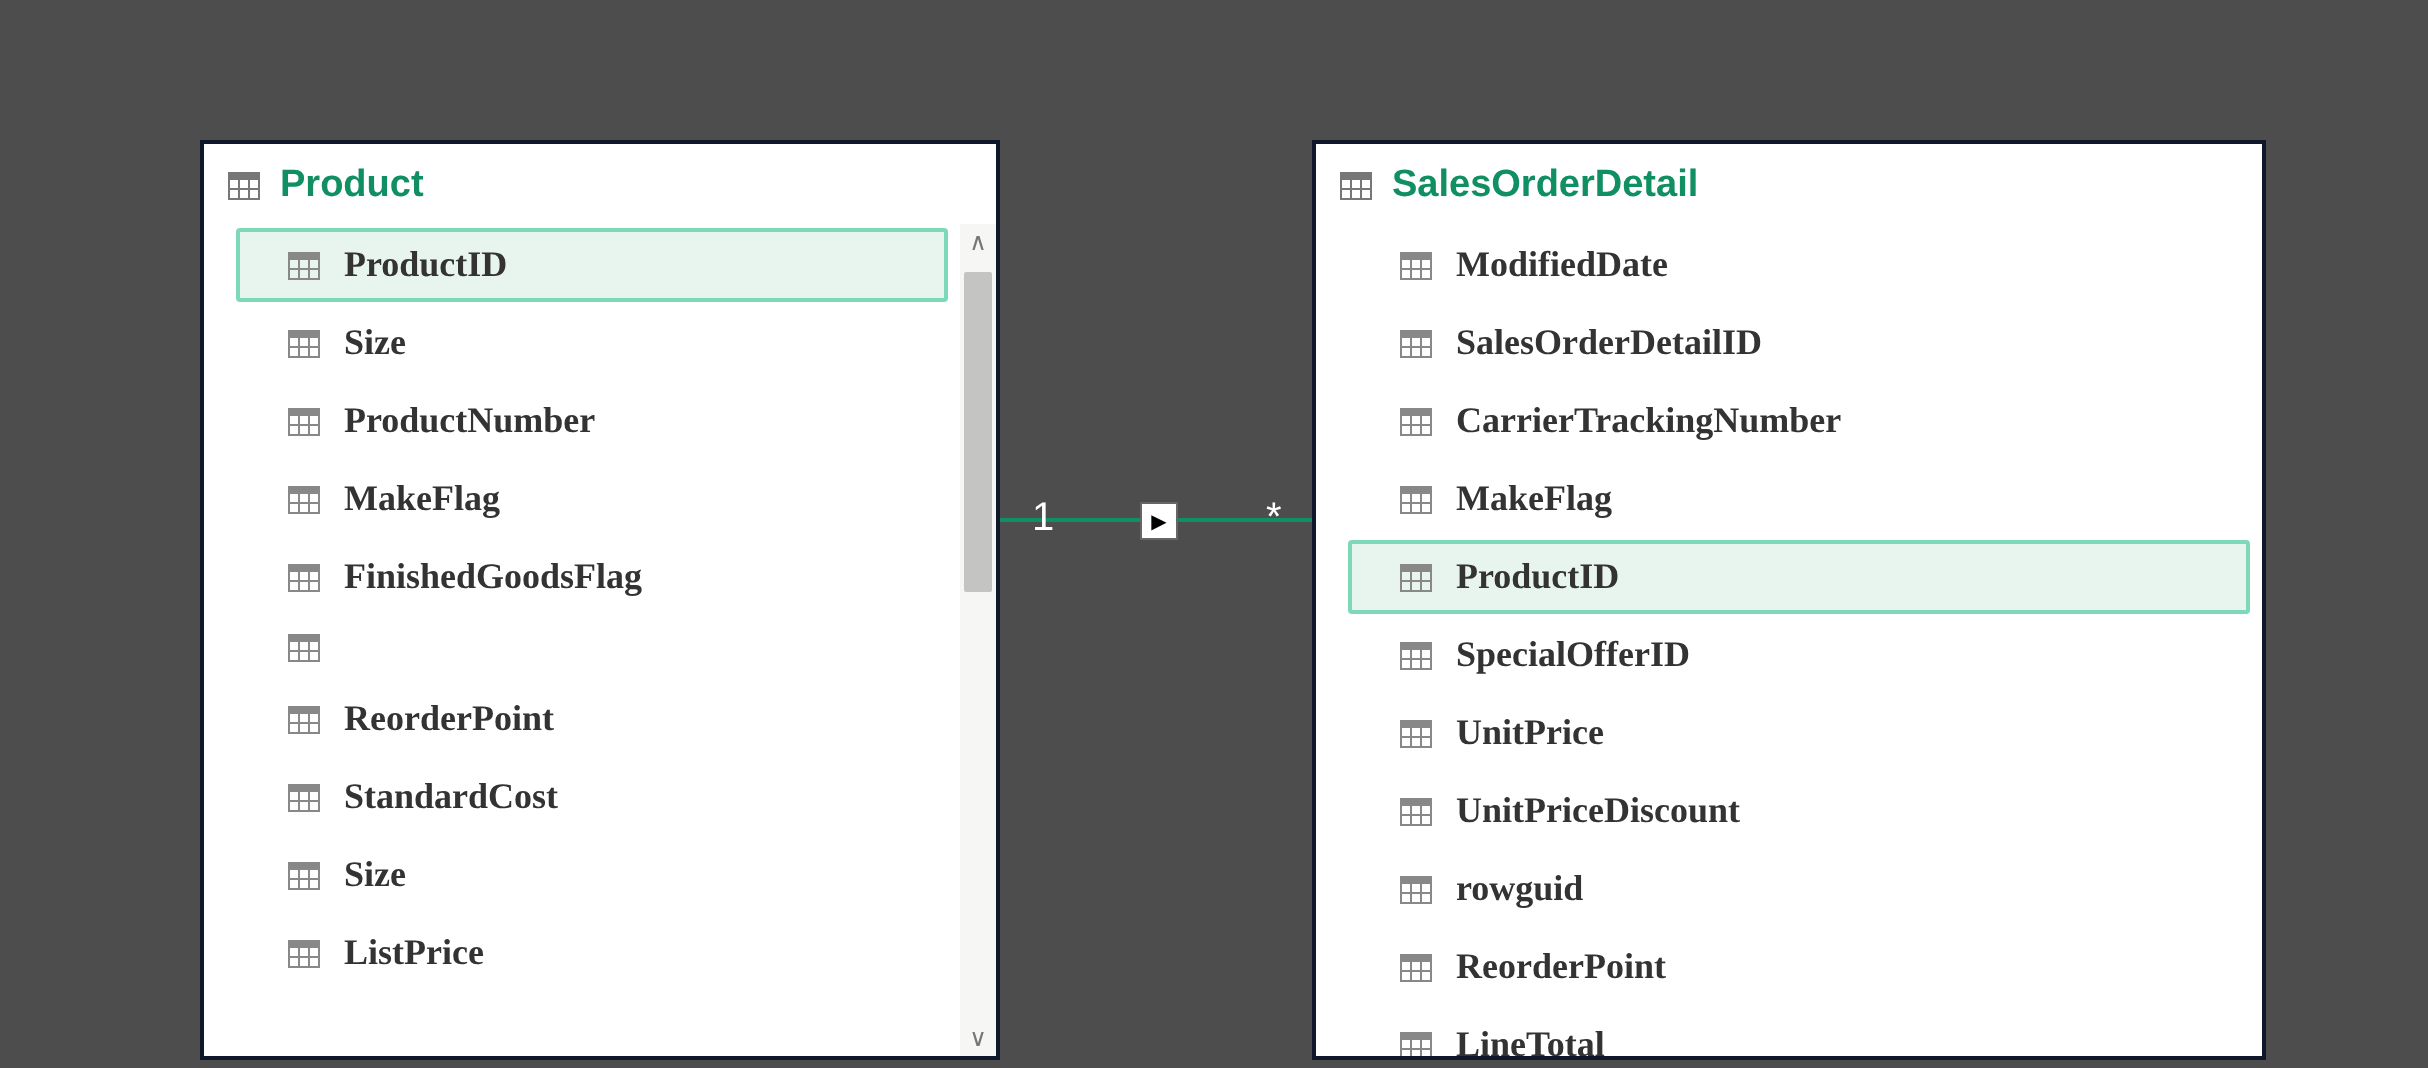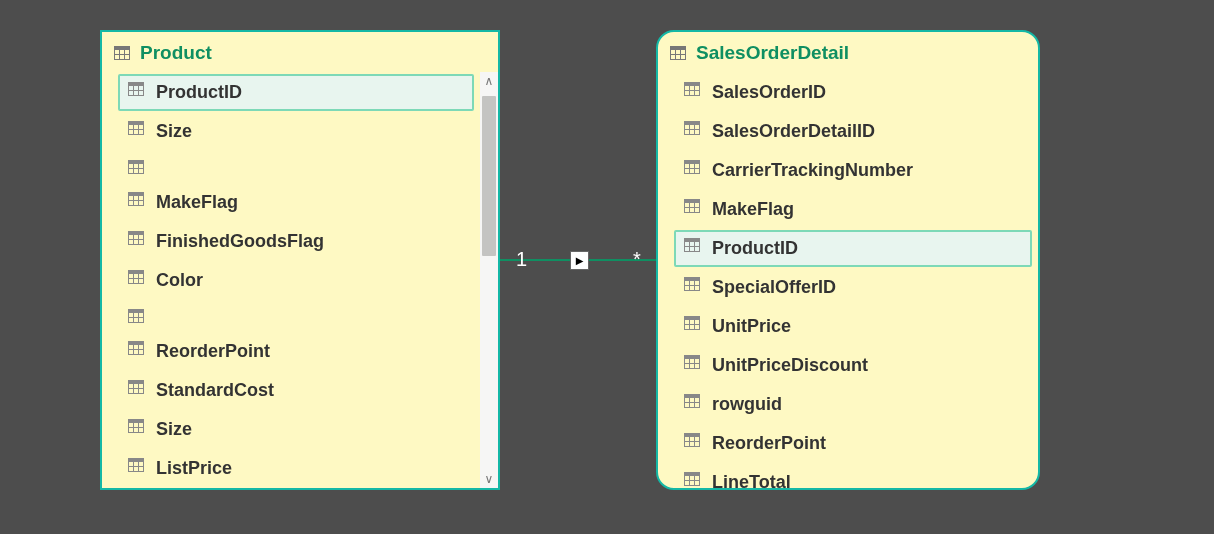--- a/index.html
+++ b/index.html
@@ -9,25 +9,26 @@
     height: 534px;
     background: #4d4d4d;
     font-family: "Segoe UI", Arial, sans-serif;
     font-size: 18px;
     color: #333;
     overflow: hidden;
     position: relative;
   }
   .table-box {
     position: absolute;
-    background: #fef9c3;
-    border: 2px solid #14b8a6;
+    background: #ffffff;
+    border: 2px solid #0f172a;
     box-sizing: border-box;
     display: flex;
     flex-direction: column;
+    margin-top: 40px;
   }
   .table-header {
     display: flex;
     align-items: center;
     padding: 10px 12px 8px 12px;
     gap: 10px;
   }
   .table-header .title {
     font-weight: 700;
     color: #0f8f62;
@@ -38,25 +39,27 @@
     display: flex;
     overflow: hidden;
   }
   .col-list {
     flex: 1;
     overflow: hidden;
     padding: 0 6px 6px 16px;
   }
   .col-item {
     display: flex;
+    align-items: center;
     gap: 12px;
-    padding: 6px 8px;
+    padding: 6px 24px;
     margin: 2px 0;
     border: 2px solid transparent;
     border-radius: 2px;
+    font-family: Liberation Serif, serif;
   }
   .col-item.highlight {
     border-color: #7dd9b7;
     background: #e8f5ef;
   }
   .col-item .label {
     font-weight: 600;
     color: #333;
   }
   .scrollbar {
@@ -142,50 +145,41 @@
           <span class="label">Size</span>
         </div>
         <div class="col-item">
           <svg class="table-icon" viewBox="0 0 16 14">
             <rect x="0.5" y="0.5" width="15" height="13" fill="none" stroke="#888" stroke-width="1"></rect>
             <rect x="0.5" y="0.5" width="15" height="3.5" fill="#888"></rect>
             <line x1="5.5" y1="0.5" x2="5.5" y2="13.5" stroke="#888"></line>
             <line x1="10.5" y1="0.5" x2="10.5" y2="13.5" stroke="#888"></line>
             <line x1="0.5" y1="8.5" x2="15.5" y2="8.5" stroke="#888"></line>
           </svg>
+          <span class="label">ProductNumber</span>
         </div>
         <div class="col-item">
           <svg class="table-icon" viewBox="0 0 16 14">
             <rect x="0.5" y="0.5" width="15" height="13" fill="none" stroke="#888" stroke-width="1"></rect>
             <rect x="0.5" y="0.5" width="15" height="3.5" fill="#888"></rect>
             <line x1="5.5" y1="0.5" x2="5.5" y2="13.5" stroke="#888"></line>
             <line x1="10.5" y1="0.5" x2="10.5" y2="13.5" stroke="#888"></line>
             <line x1="0.5" y1="8.5" x2="15.5" y2="8.5" stroke="#888"></line>
           </svg>
           <span class="label">MakeFlag</span>
         </div>
         <div class="col-item">
           <svg class="table-icon" viewBox="0 0 16 14">
             <rect x="0.5" y="0.5" width="15" height="13" fill="none" stroke="#888" stroke-width="1"></rect>
             <rect x="0.5" y="0.5" width="15" height="3.5" fill="#888"></rect>
             <line x1="5.5" y1="0.5" x2="5.5" y2="13.5" stroke="#888"></line>
             <line x1="10.5" y1="0.5" x2="10.5" y2="13.5" stroke="#888"></line>
             <line x1="0.5" y1="8.5" x2="15.5" y2="8.5" stroke="#888"></line>
           </svg>
           <span class="label">FinishedGoodsFlag</span>
-        </div>
-        <div class="col-item">
-          <svg class="table-icon" viewBox="0 0 16 14">
-            <rect x="0.5" y="0.5" width="15" height="13" fill="none" stroke="#888" stroke-width="1"></rect>
-            <rect x="0.5" y="0.5" width="15" height="3.5" fill="#888"></rect>
-            <line x1="5.5" y1="0.5" x2="5.5" y2="13.5" stroke="#888"></line>
-            <line x1="10.5" y1="0.5" x2="10.5" y2="13.5" stroke="#888"></line>
-            <line x1="0.5" y1="8.5" x2="15.5" y2="8.5" stroke="#888"></line>
-          </svg>
-          <span class="label">Color</span>
         </div>
         <div class="col-item">
           <svg class="table-icon" viewBox="0 0 16 14">
             <rect x="0.5" y="0.5" width="15" height="13" fill="none" stroke="#888" stroke-width="1"></rect>
             <rect x="0.5" y="0.5" width="15" height="3.5" fill="#888"></rect>
             <line x1="5.5" y1="0.5" x2="5.5" y2="13.5" stroke="#888"></line>
             <line x1="10.5" y1="0.5" x2="10.5" y2="13.5" stroke="#888"></line>
             <line x1="0.5" y1="8.5" x2="15.5" y2="8.5" stroke="#888"></line>
           </svg>
         </div>
@@ -233,42 +227,42 @@
     <div class="scrollbar">
       <span class="scroll-arrow">∧</span>
       <div style="flex:1; width:100%; position:relative;">
         <div class="scroll-thumb" style="position:absolute; top:6px; height:160px; left:2px;"></div>
       </div>
       <span class="scroll-arrow">∨</span>
     </div>
   </div>
 </div>
 
-<div class="table-box" style="left:656px; top:30px; width:384px; height:460px;border-radius:18px;">
+<div class="table-box" style="left:656px; top:30px; width:477px; height:460px;">
   <div class="table-header">
     <svg class="table-icon" viewBox="0 0 16 14">
       <rect x="0.5" y="0.5" width="15" height="13" fill="none" stroke="#777" stroke-width="1"></rect>
       <rect x="0.5" y="0.5" width="15" height="3.5" fill="#777"></rect>
       <line x1="5.5" y1="0.5" x2="5.5" y2="13.5" stroke="#777"></line>
       <line x1="10.5" y1="0.5" x2="10.5" y2="13.5" stroke="#777"></line>
       <line x1="0.5" y1="8.5" x2="15.5" y2="8.5" stroke="#777"></line>
     </svg>
     <span class="title">SalesOrderDetail</span>
   </div>
   <div class="table-body">
     <div class="col-list" id="sod-cols">
         <div class="col-item">
           <svg class="table-icon" viewBox="0 0 16 14">
             <rect x="0.5" y="0.5" width="15" height="13" fill="none" stroke="#888" stroke-width="1"></rect>
             <rect x="0.5" y="0.5" width="15" height="3.5" fill="#888"></rect>
             <line x1="5.5" y1="0.5" x2="5.5" y2="13.5" stroke="#888"></line>
             <line x1="10.5" y1="0.5" x2="10.5" y2="13.5" stroke="#888"></line>
             <line x1="0.5" y1="8.5" x2="15.5" y2="8.5" stroke="#888"></line>
           </svg>
-          <span class="label">SalesOrderID</span>
+          <span class="label">ModifiedDate</span>
         </div>
         <div class="col-item">
           <svg class="table-icon" viewBox="0 0 16 14">
             <rect x="0.5" y="0.5" width="15" height="13" fill="none" stroke="#888" stroke-width="1"></rect>
             <rect x="0.5" y="0.5" width="15" height="3.5" fill="#888"></rect>
             <line x1="5.5" y1="0.5" x2="5.5" y2="13.5" stroke="#888"></line>
             <line x1="10.5" y1="0.5" x2="10.5" y2="13.5" stroke="#888"></line>
             <line x1="0.5" y1="8.5" x2="15.5" y2="8.5" stroke="#888"></line>
           </svg>
           <span class="label">SalesOrderDetailID</span>

